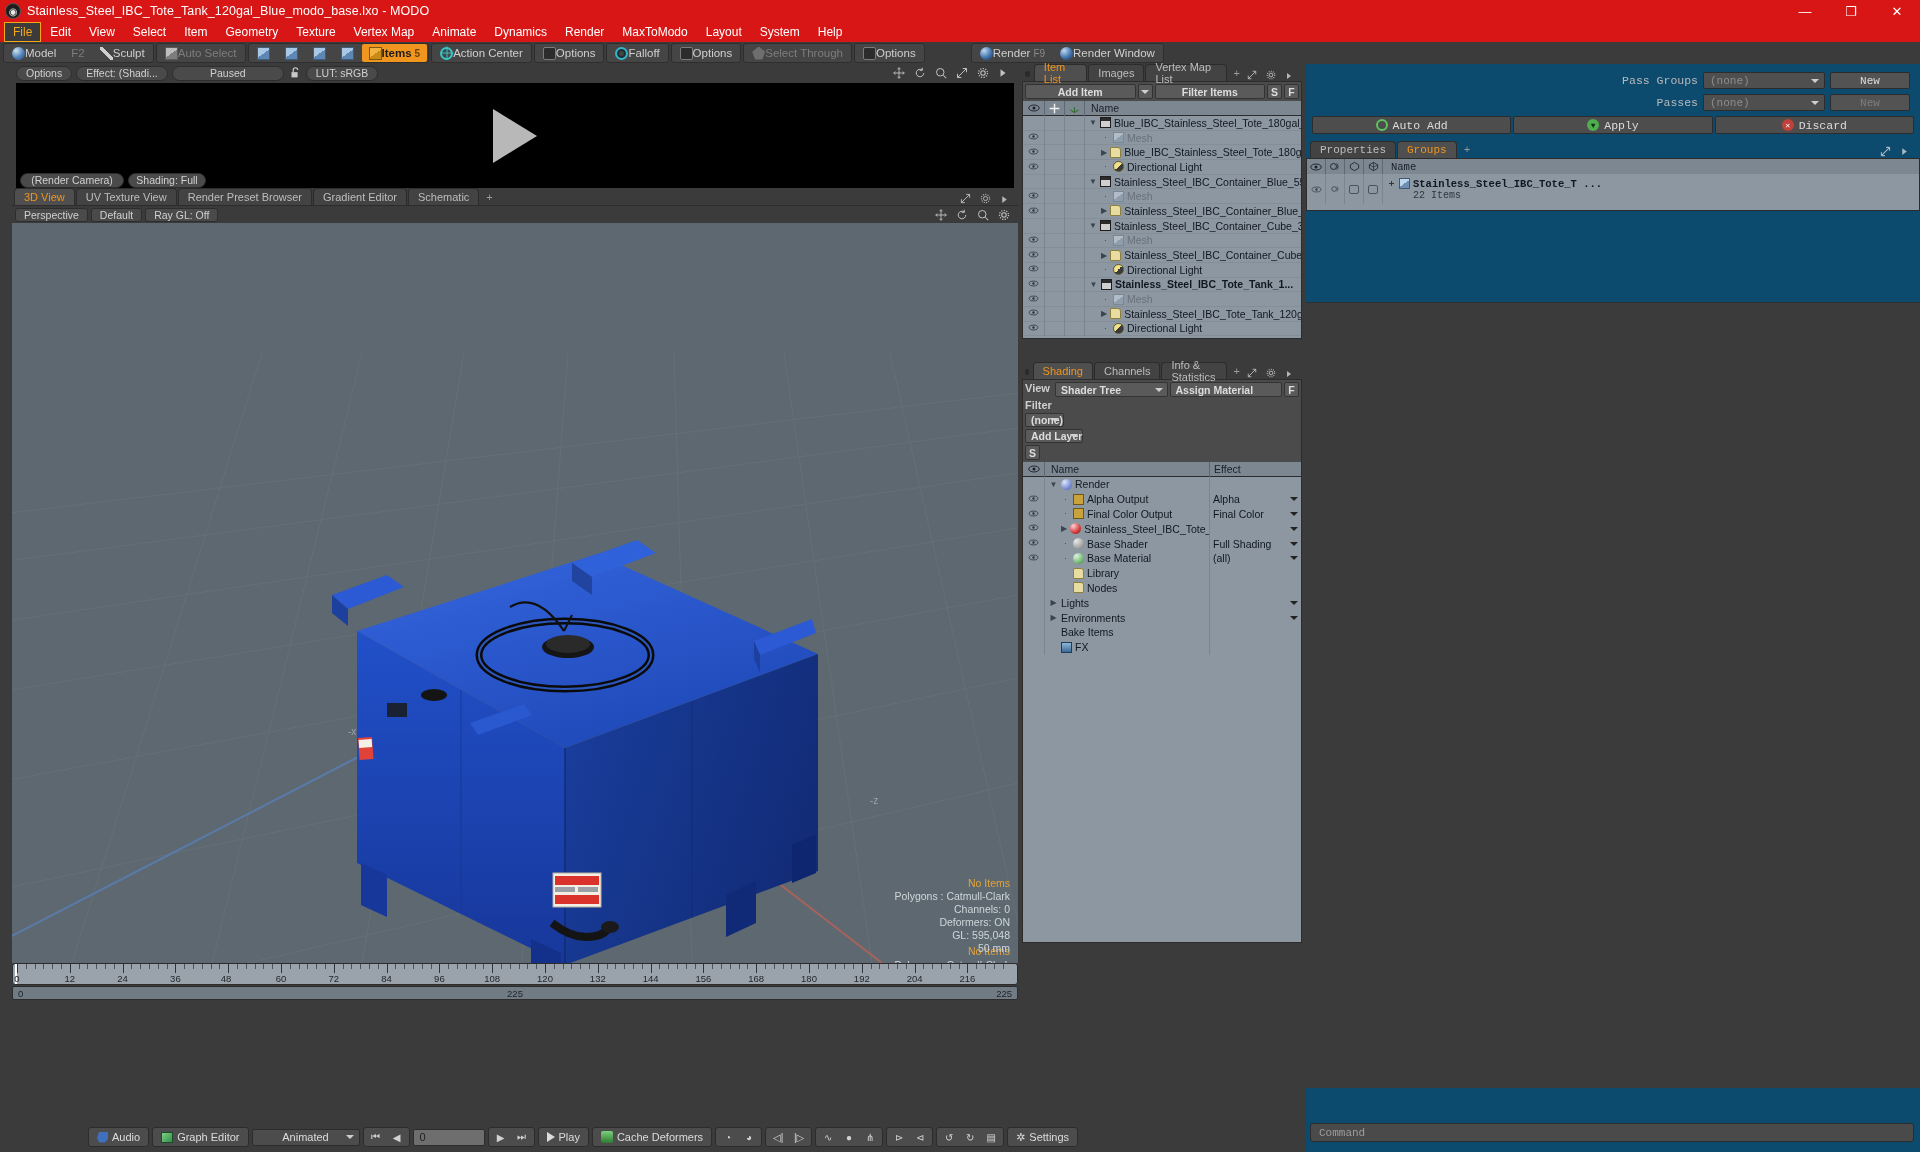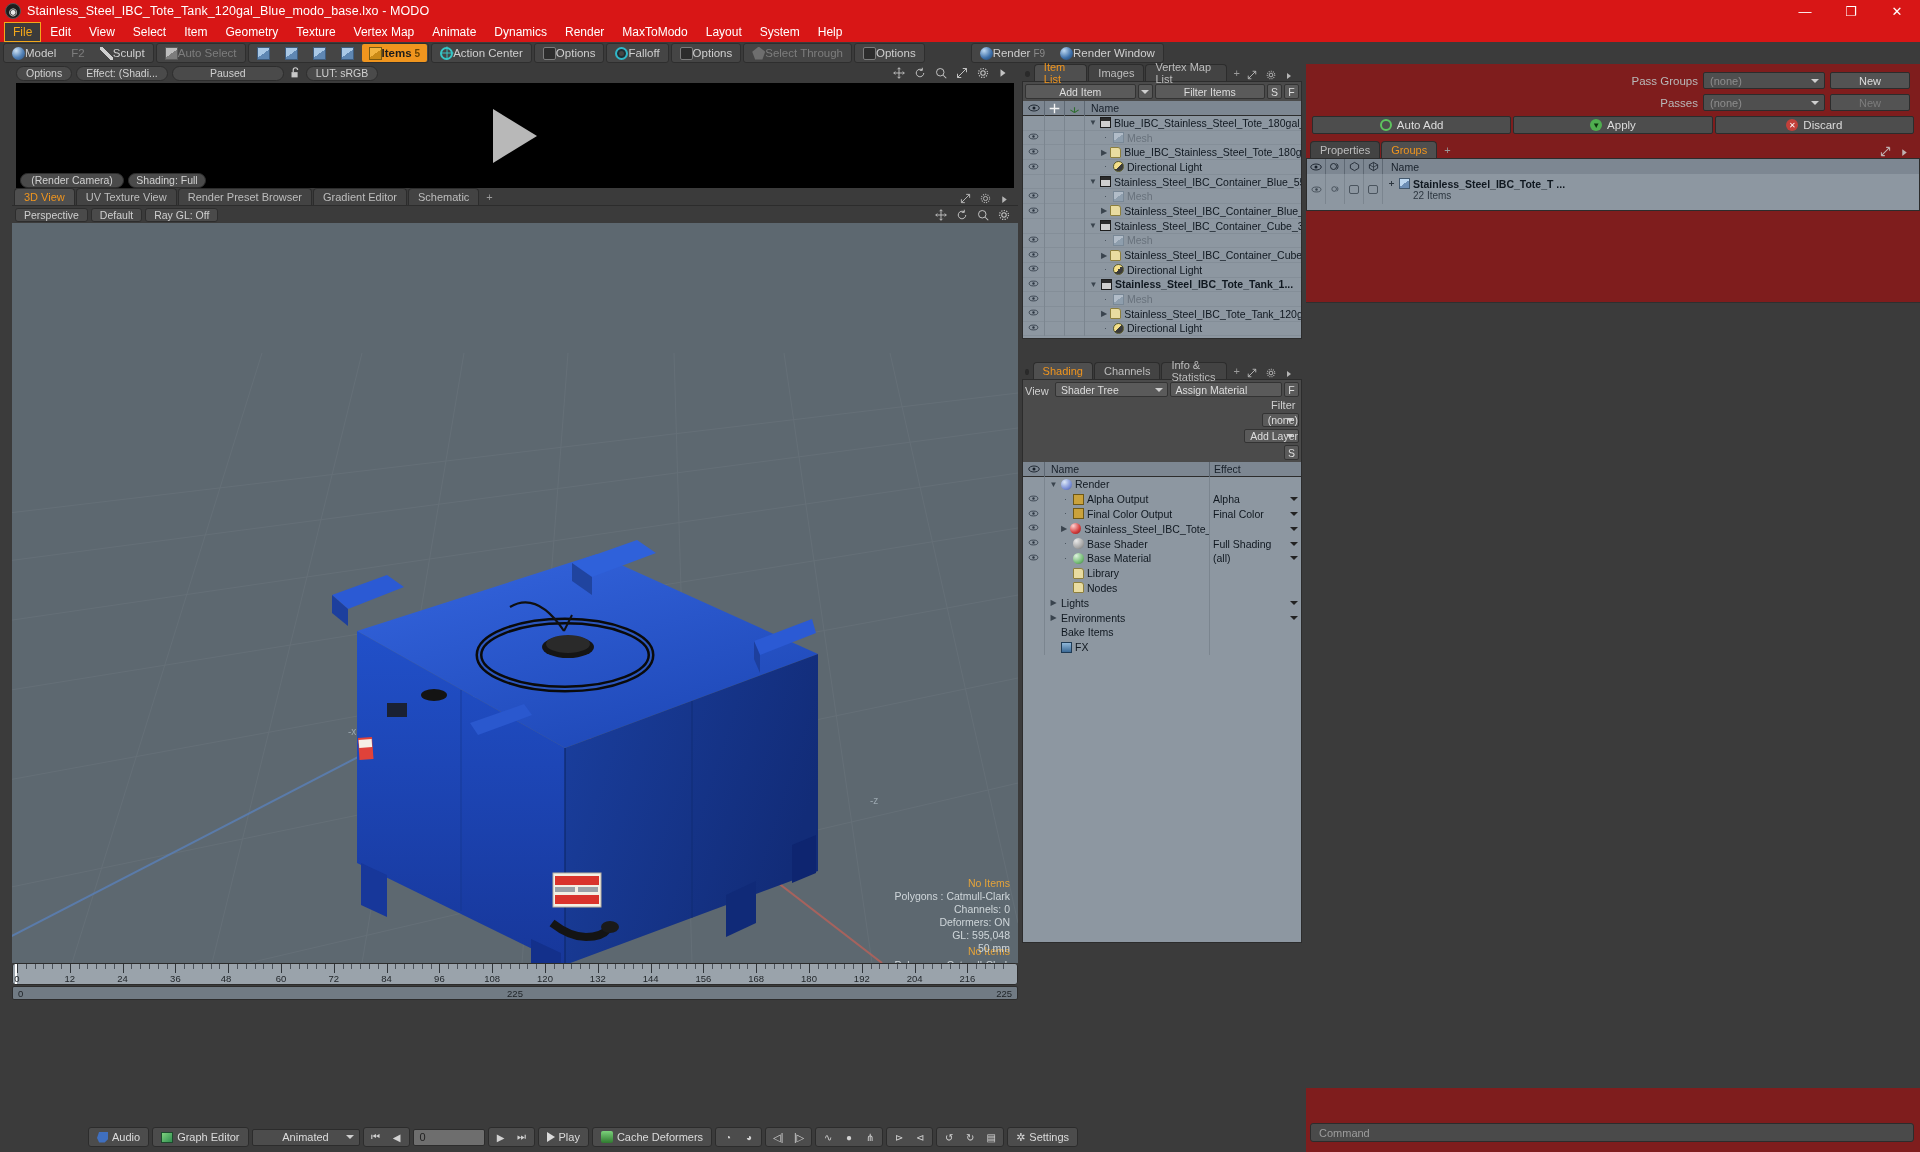--- a/index.html
+++ b/index.html
@@ -110,21 +110,21 @@
   .range{ position:relative; height:14px; background:#717b84; border:1px solid #2c2c2c;
     border-radius:2px; margin-top:1px; font-size:9.5px; color:#1d2226;}
   .range span{ position:absolute; top:1px;}
 
   
   .itemlist{ position:absolute; left:1022px; top:64px; width:280px; height:293px;}
   .pnl-tabs{ height:17px; display:flex; align-items:flex-end; gap:1px;
     background:#3b3b3b; padding-left:3px;}
   .pnl-tabs .dot{ width:6px;height:6px;border-radius:50%;background:#2a2a2a;margin:0 3px 4px 0;}
   .pnl-body{ background:#4b4b4b; border:1px solid #2c2c2c;}
-  .row-ctl{ display:flex; align-items:flex-end; gap:2px; padding:2px; }
+  .row-ctl{ display:flex; align-items:flex-start; gap:2px; padding:2px;font-weight:bold; }
   .ctl{ background:#5a5a5a; border:1px solid #333; border-radius:2px; height:15px;
     display:flex;align-items:center;justify-content:center; font-size:10.5px; color:#ddd;}
   .ctl.sm{ width:15px; }
   .caret{ width:0;height:0;border-left:4px solid transparent;border-right:4px solid transparent;
     border-top:4px solid #cfcfcf;}
   .tree-head{ display:flex; height:15px; background:#7d8792; border-bottom:1px solid #2c2c2c;
     align-items:center; font-size:10.5px; color:#18202a;}
   .tree-head .c{ border-right:1px solid #5e6873; height:15px; display:flex;align-items:center;justify-content:center;}
   .tree{ background:#8d97a1; height:222px; overflow:hidden; position:relative;}
   .trow{ display:flex; height:14.7px; align-items:center; font-size:10.5px; color:#101820;
@@ -157,21 +157,21 @@
   .srow .ef .caret{ position:absolute; right:3px; border-top-color:#222;}
   .ico.rball{ border-radius:50%; background:radial-gradient(circle at 32% 28%,#dce8f7,#7b8fd6 60%,#4a5a9e);}
   .ico.img{ background:#caa23c; border:1px solid #6d5715;}
   .ico.mball{ border-radius:50%; background:radial-gradient(circle at 30% 26%,#ffd2d2,#d33c3c 60%,#7e1f1f);}
   .ico.gball{ border-radius:50%; background:radial-gradient(circle at 30% 26%,#e9e9e9,#a8a8a8 60%,#6e6e6e);}
   .ico.grnball{ border-radius:50%; background:radial-gradient(circle at 30% 26%,#dff3df,#76bd76 60%,#3f7a3f);}
   .ico.fx{ background:linear-gradient(#8fb6d8,#3b6a96); border:1px solid #1f3b55;}
 
   
   .rightcol{ position:absolute; left:1306px; top:64px; width:614px; height:1088px;
-    background:#7f1d1d;}
+    background:#0c4a6e;font-family:Liberation Mono, monospace;}
   .pg-rows{ padding:8px 10px 0 0;}
   .pg-row{ display:flex; align-items:center; justify-content:flex-end; gap:5px; margin-bottom:5px;}
   .pg-lbl{ font-size:11.5px; color:#b9b9b9;}
   .pg-sel{ width:122px; height:17px; background:#4f4f4f; border:1px solid #2c2c2c;
     border-radius:2px; display:flex; align-items:center; padding:0 6px;
     font-size:11px; color:#8d8d8d; position:relative;}
   .pg-sel .caret{ position:absolute; right:5px;}
   .pg-new{ width:80px;height:17px;background:#535353;border:1px solid #2c2c2c;border-radius:2px;
     display:flex;align-items:center;justify-content:center;font-size:11px;color:#ddd;}
   .pg-new.dim{ color:#7d7d7d;}

